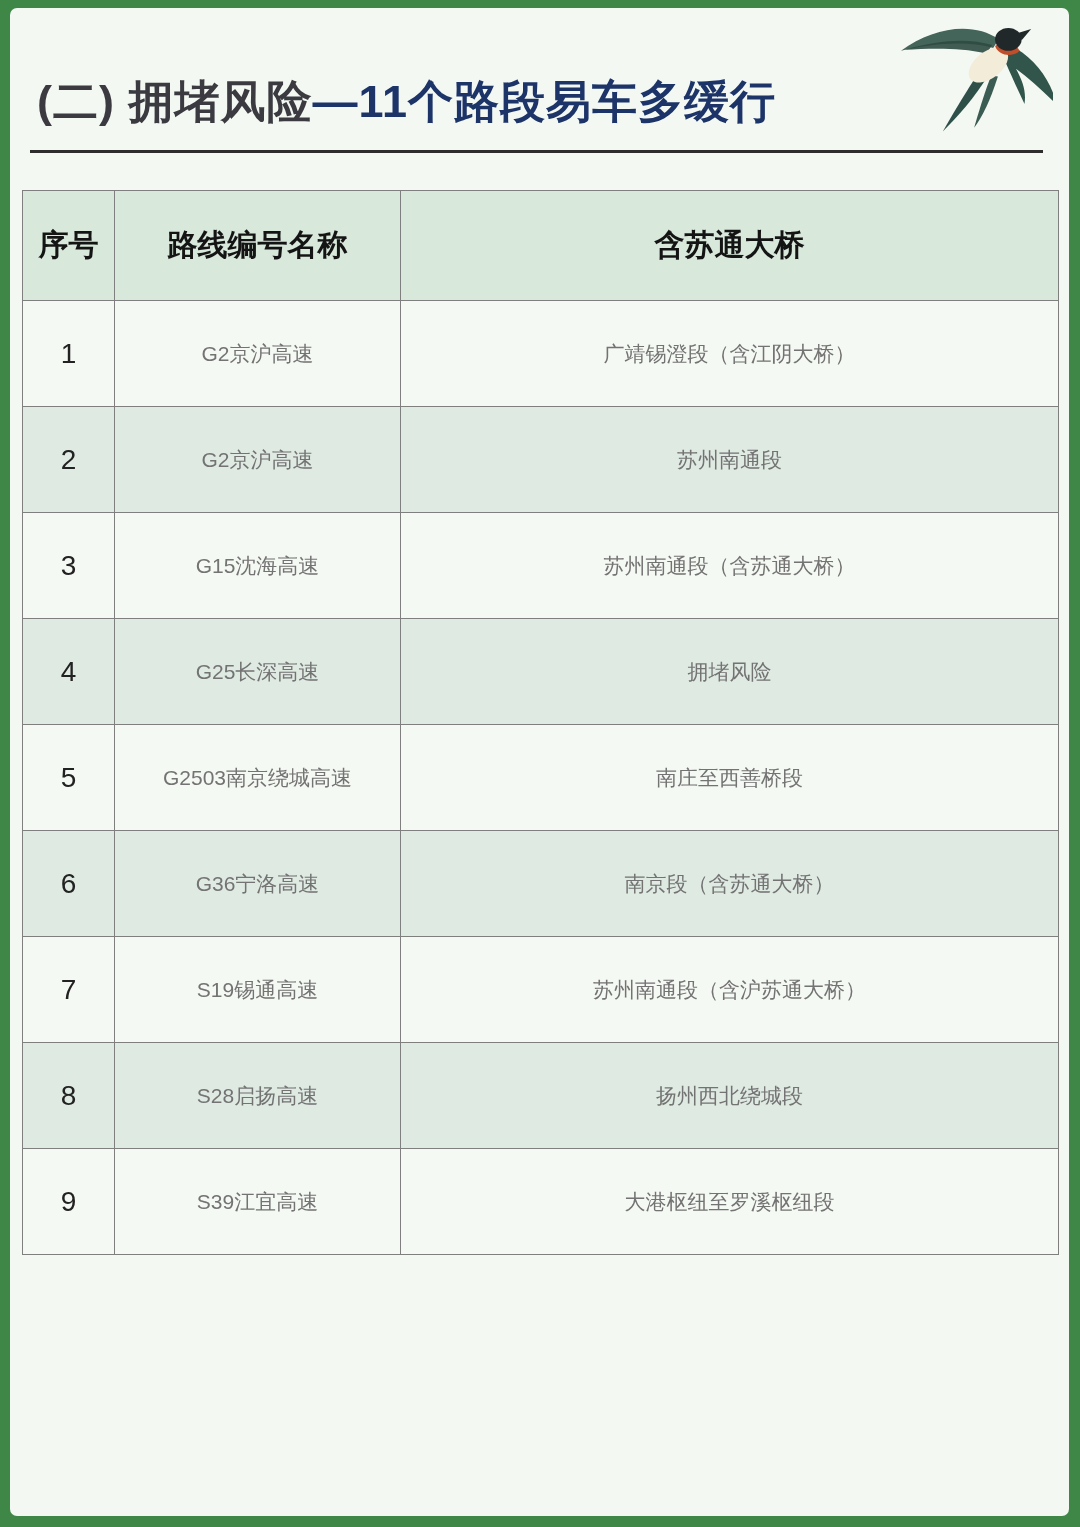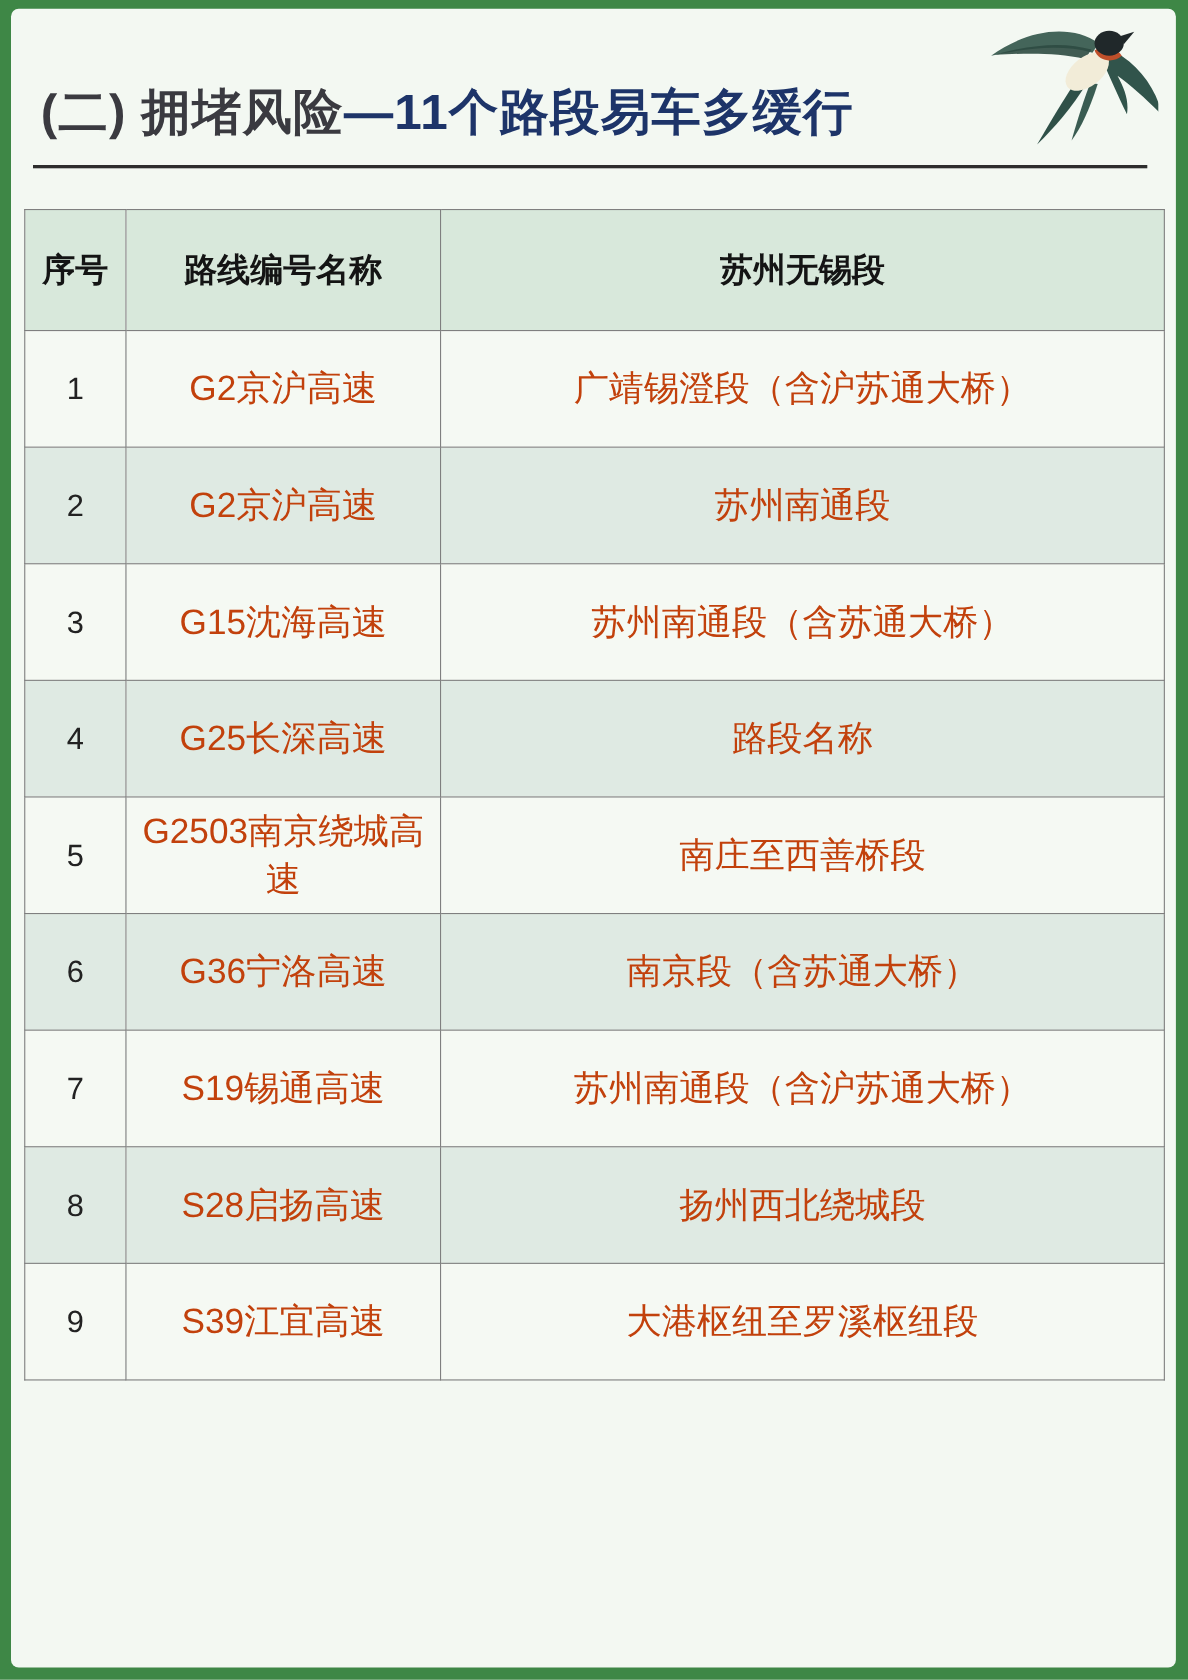--- a/index.html
+++ b/index.html
@@ -56,22 +56,22 @@
   table.roads thead tr { height: 110px; }
   table.roads tbody tr { height: 106px; }
   table.roads th {
     background: #d8e8db;
     font-size: 30px;
     font-weight: 700;
     color: #141414;
     margin-left: 40px;
   }
   table.roads td {
-    font-size: 32px;
-    color: #c2410c;
+    font-size: 21px;
+    color: #737373;
   }
   table.roads td.c-no { font-size: 28px; color: #222; }
   table.roads tbody tr:nth-child(odd) td { background: #f5f9f3; }
   table.roads tbody tr:nth-child(even) td { background: #dfeae3; }
 </style>
 </head>
 <body>
 
 <div class="page">
 
@@ -102,43 +102,43 @@
   <table class="roads">
     <colgroup>
       <col style="width:92px">
       <col style="width:286px">
       <col style="width:658px">
     </colgroup>
     <thead>
       <tr>
         <th>序号</th>
         <th>路线编号名称</th>
-        <th>苏州无锡段</th>
+        <th>含苏通大桥</th>
       </tr>
     </thead>
     <tbody>
       <tr>
         <td class="c-no">1</td>
         <td>G2京沪高速</td>
-        <td>广靖锡澄段（含沪苏通大桥）</td>
+        <td>广靖锡澄段（含江阴大桥）</td>
       </tr>
       <tr>
         <td class="c-no">2</td>
         <td>G2京沪高速</td>
         <td>苏州南通段</td>
       </tr>
       <tr>
         <td class="c-no">3</td>
         <td>G15沈海高速</td>
         <td>苏州南通段（含苏通大桥）</td>
       </tr>
       <tr>
         <td class="c-no">4</td>
         <td>G25长深高速</td>
-        <td>路段名称</td>
+        <td>拥堵风险</td>
       </tr>
       <tr>
         <td class="c-no">5</td>
         <td>G2503南京绕城高速</td>
         <td>南庄至西善桥段</td>
       </tr>
       <tr>
         <td class="c-no">6</td>
         <td>G36宁洛高速</td>
         <td>南京段（含苏通大桥）</td>

